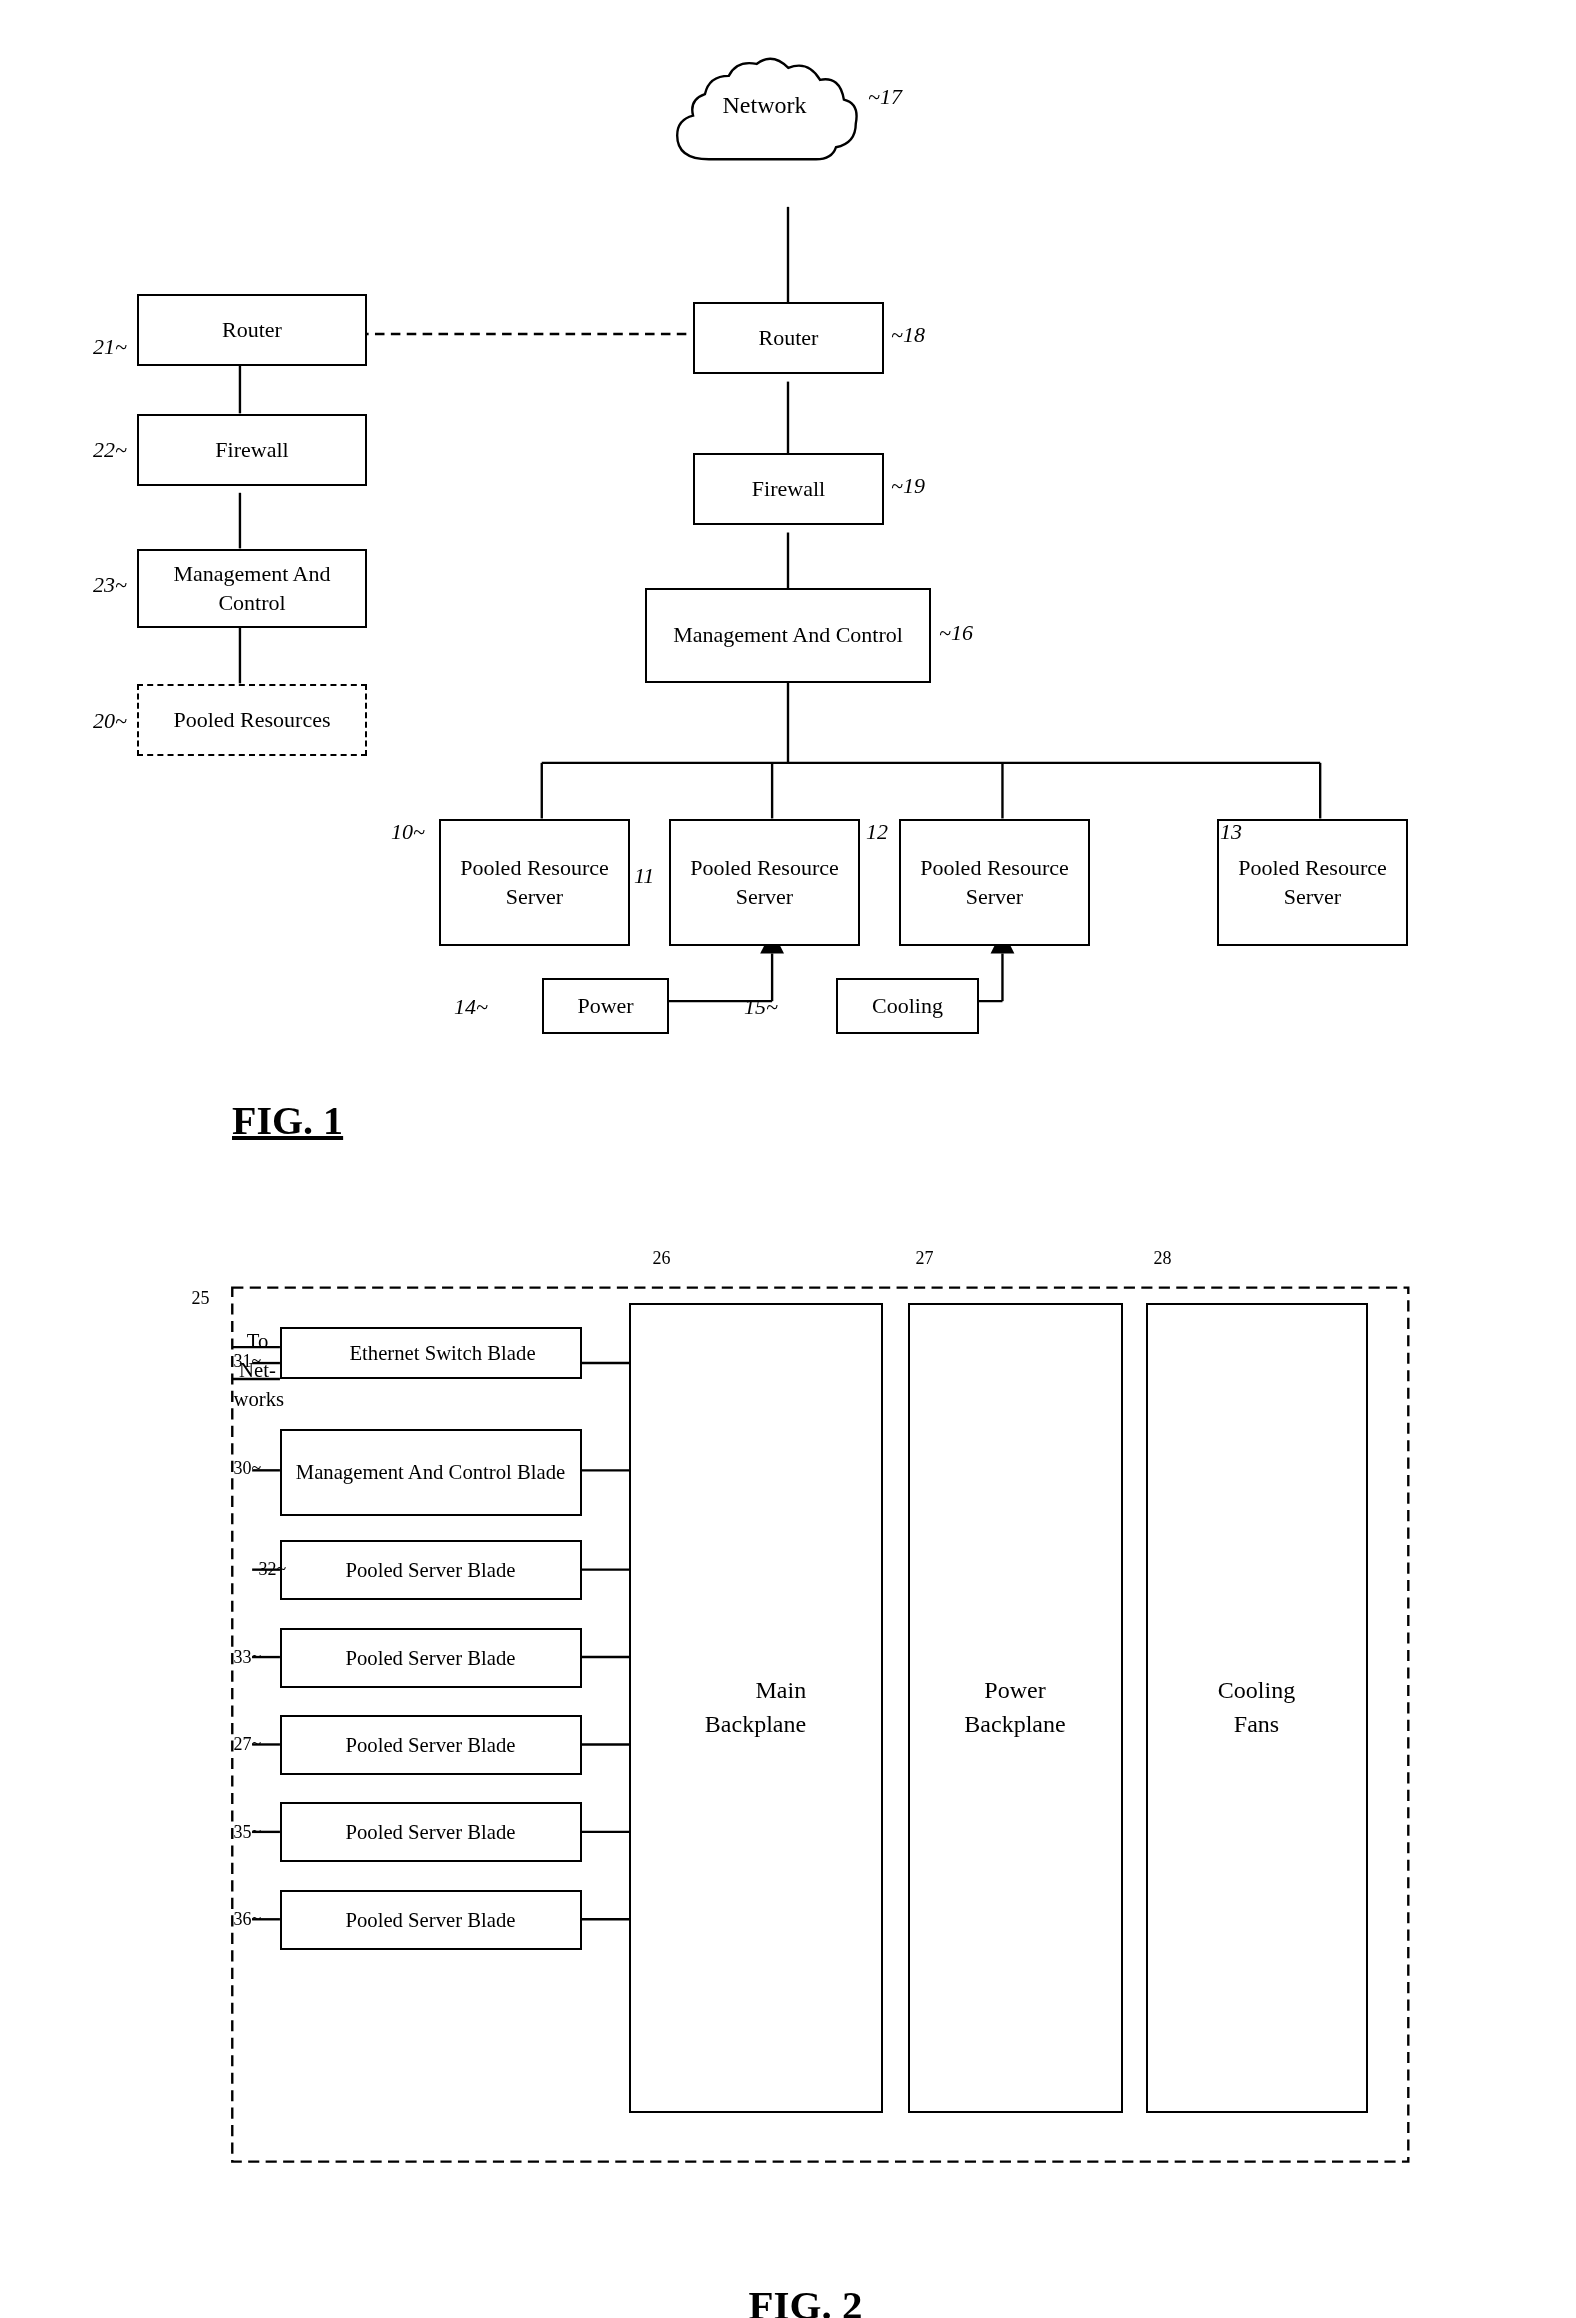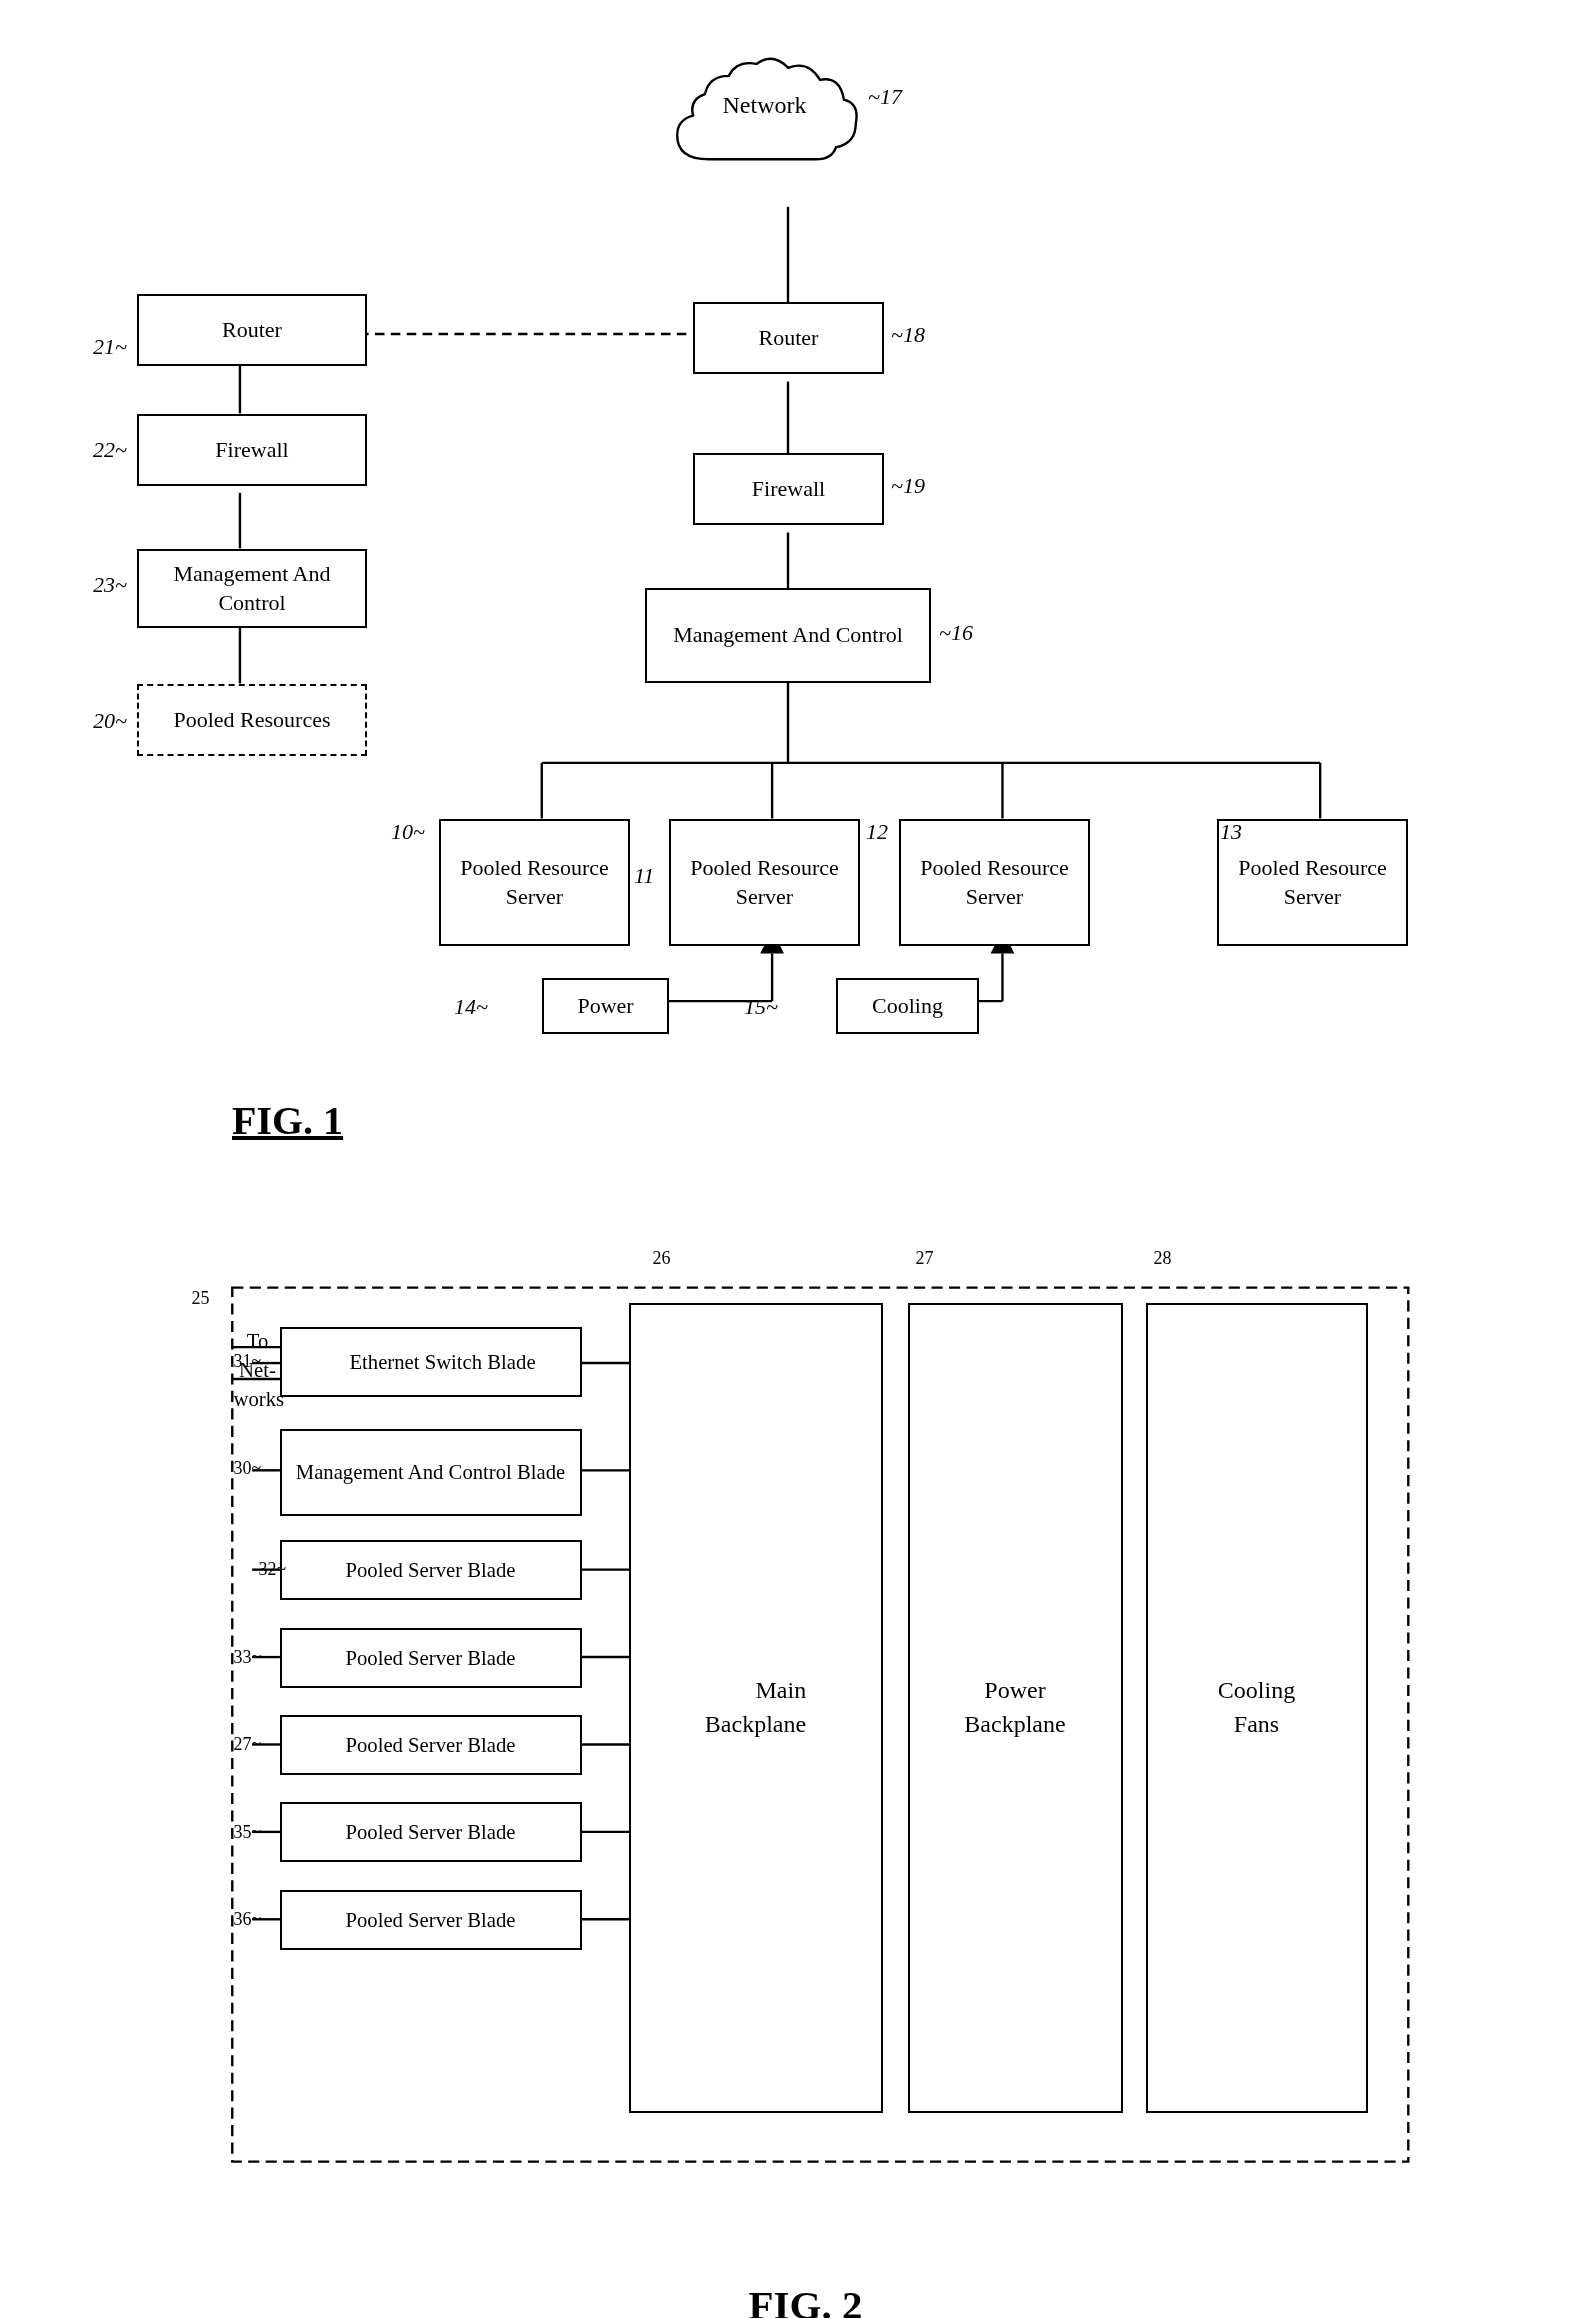--- a/index.html
+++ b/index.html
@@ -284,21 +284,21 @@
     </svg>
 
     <div class="fig2-label-num" style="left:79px; top:64px;">25</div>
 
     <div class="fig2-label-num" style="left:540px; top:24px;">26</div>
     <div class="fig2-label-num" style="left:803px; top:24px;">27</div>
     <div class="fig2-label-num" style="left:1041px; top:24px;">28</div>
 
     <div class="to-networks" style="left:121px; top:103px; width:48px;">To Net­works</div>
 
-    <div class="blade-box" style="left:167px; top:103px; width:302px; height:70px;padding-left:32px;">
+    <div class="blade-box" style="left:167px; top:103px; width:302px; height:52px;padding-left:32px;">
       <span>Ethernet Switch Blade</span>
     </div>
     <div class="fig2-label-num" style="left:121px; top:127px;">31~</div>
 
     <div class="blade-box" style="left:167px; top:205px; width:302px; height:87px;">
       <span>Management And Control Blade</span>
     </div>
     <div class="fig2-label-num" style="left:121px; top:234px;">30~</div>
 
     <div class="blade-box" style="left:167px; top:316px; width:302px; height:60px;">

